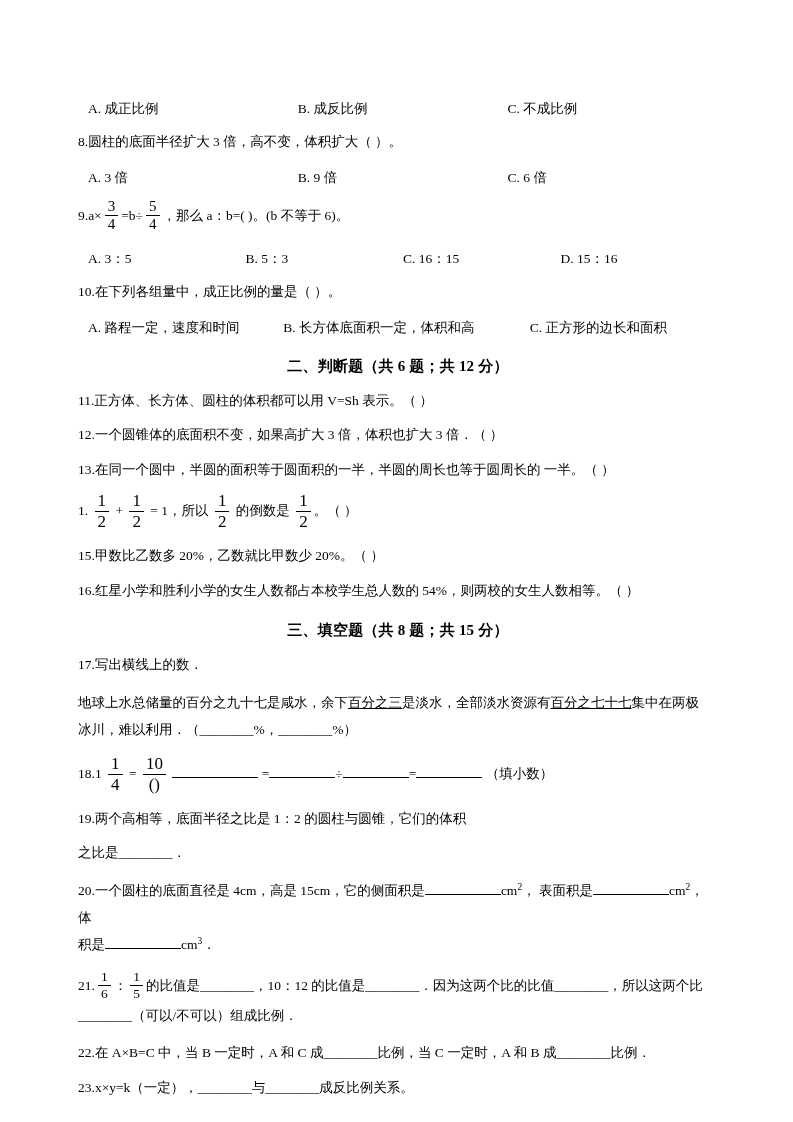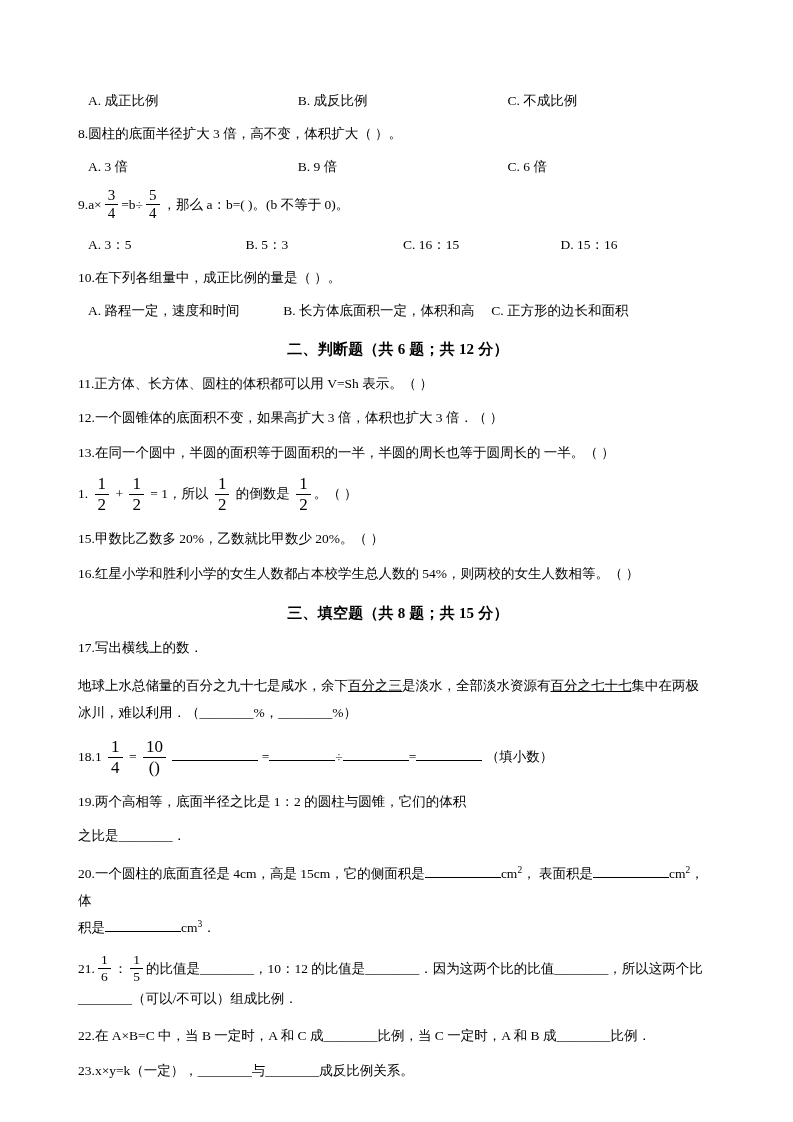--- a/index.html
+++ b/index.html
@@ -23,30 +23,30 @@
   }
   .content {
     position: absolute;
     left: 78px;
     top: 84px;
     width: 640px;
   }
   .opts {
     display: flex;
     font-size: 13.5px;
-    margin: 8px 0 13px 0;
+    margin: 16px 0 13px 0;
   }
   .opts.pad {
     padding-left: 10px;
   }
   .opt-4 > span { width: 25%; display: inline-block; }
   .opt-3 > span { width: 33.3%; display: inline-block; }
   .opt-3b > span:nth-child(1) { width: 31%; display: inline-block; }
   .opt-3b > span:nth-child(2) { width: 33%; display: inline-block; }
-  .opt-3b > span:nth-child(3) { width: 34%; display: inline-block; }
+  .opt-3b > span:nth-child(3) { width: 34%; display: inline-block; text-align: center; }
   .q {
     font-size: 13.5px;
     margin: 0 0 13px 0;
     line-height: 1.6;
   }
   .sec-head {
     font-size: 15px;
     font-weight: bold;
     margin: 20px 0 14px 0;
     letter-spacing: 0.2px;
@@ -98,21 +98,21 @@
       <span>C. 6 倍</span>
     </div>
 
     <div class="q">
       <span>9.a×</span><span class="frac med">
           <span class="num">3</span>
           <span class="den">4</span>
         </span><span>=b÷</span><span class="frac med">
           <span class="num">5</span>
           <span class="den">4</span>
-        </span><span>，那么 a：b=(     )。(b 不等于 0)。</span>
+        </span><span>，那么 a：b=(     )。(b 不等于 6)。</span>
     </div>
     <div class="opts opt-4 pad">
       <span>A. 3：5</span>
       <span>B. 5：3</span>
       <span>C. 16：15</span>
       <span>D. 15：16</span>
     </div>
 
     <div class="q">10.在下列各组量中，成正比例的量是（    ）。</div>
     <div class="opts opt-3b pad">

